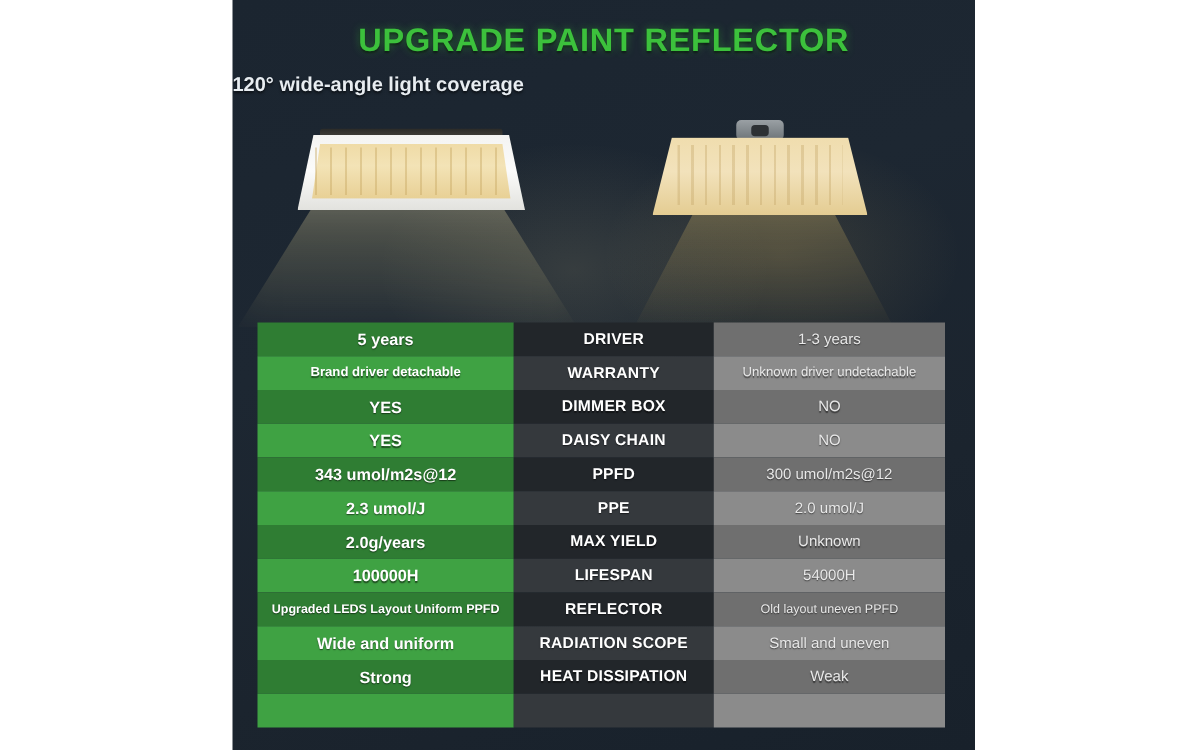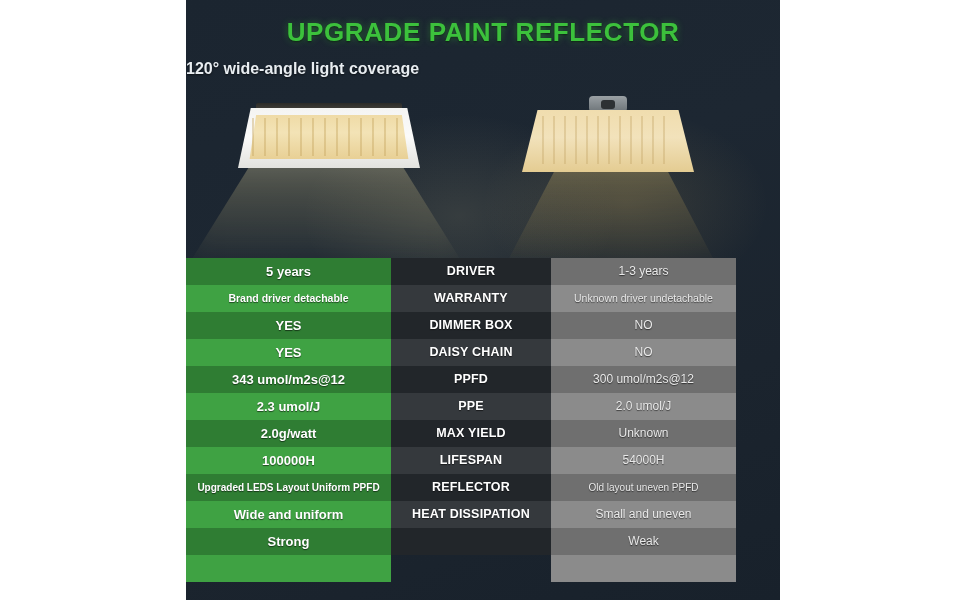--- a/index.html
+++ b/index.html
@@ -99,21 +99,21 @@
     width:38px; height:16px;
     background:linear-gradient(to bottom,#9aa0a4,#6d7478);
     border-radius:4px;
   }
   .unit-right .hanger:after {
     content:""; position:absolute; left:50%; top:4px; margin-left:-7px;
     width:14px; height:9px; background:#2d3134; border-radius:3px;
   }
 
   
-  .table { position:absolute; left:0; top:258px; width:577px; height:342px; }
+  .table { position:absolute; left:20px; top:258px; width:577px; height:342px; }
   .col { position:absolute; top:0; bottom:0; }
   .col-ours   { left:0px;   width:205px; }
   .col-label  { left:205px; width:160px; }
   .col-theirs { left:365px; width:185px; }
 
   .cell {
     height:27px; line-height:27px;
     text-align:center; color:#ffffff;
     white-space:nowrap; overflow:hidden;
     text-shadow:0 1px 1px rgba(0,0,0,0.55);
@@ -157,38 +157,39 @@
     </div>
 
     <div class="table">
       <div class="col col-ours">
         <div class="cell">5 years</div>
         <div class="cell small">Brand driver detachable</div>
         <div class="cell">YES</div>
         <div class="cell">YES</div>
         <div class="cell">343 umol/m2s@12</div>
         <div class="cell">2.3 umol/J</div>
-        <div class="cell">2.0g/watt</div>
+        <div class="cell">2.0g/years</div>
         <div class="cell">100000H</div>
         <div class="cell tiny">Upgraded LEDS Layout Uniform PPFD</div>
         <div class="cell">Wide and uniform</div>
         <div class="cell">Strong</div>
         <div class="cell"></div>
       </div>
 
       <div class="col col-label">
         <div class="cell">DRIVER</div>
         <div class="cell">WARRANTY</div>
         <div class="cell">DIMMER BOX</div>
         <div class="cell">DAISY CHAIN</div>
         <div class="cell">PPFD</div>
         <div class="cell">PPE</div>
         <div class="cell">MAX YIELD</div>
         <div class="cell">LIFESPAN</div>
         <div class="cell">REFLECTOR</div>
+        <div class="cell">RADIATION SCOPE</div>
         <div class="cell">HEAT DISSIPATION</div>
         <div class="cell"></div>
       </div>
 
       <div class="col col-theirs">
         <div class="cell">1-3 years</div>
         <div class="cell small">Unknown driver undetachable</div>
         <div class="cell">NO</div>
         <div class="cell">NO</div>
         <div class="cell">300 umol/m2s@12</div>

